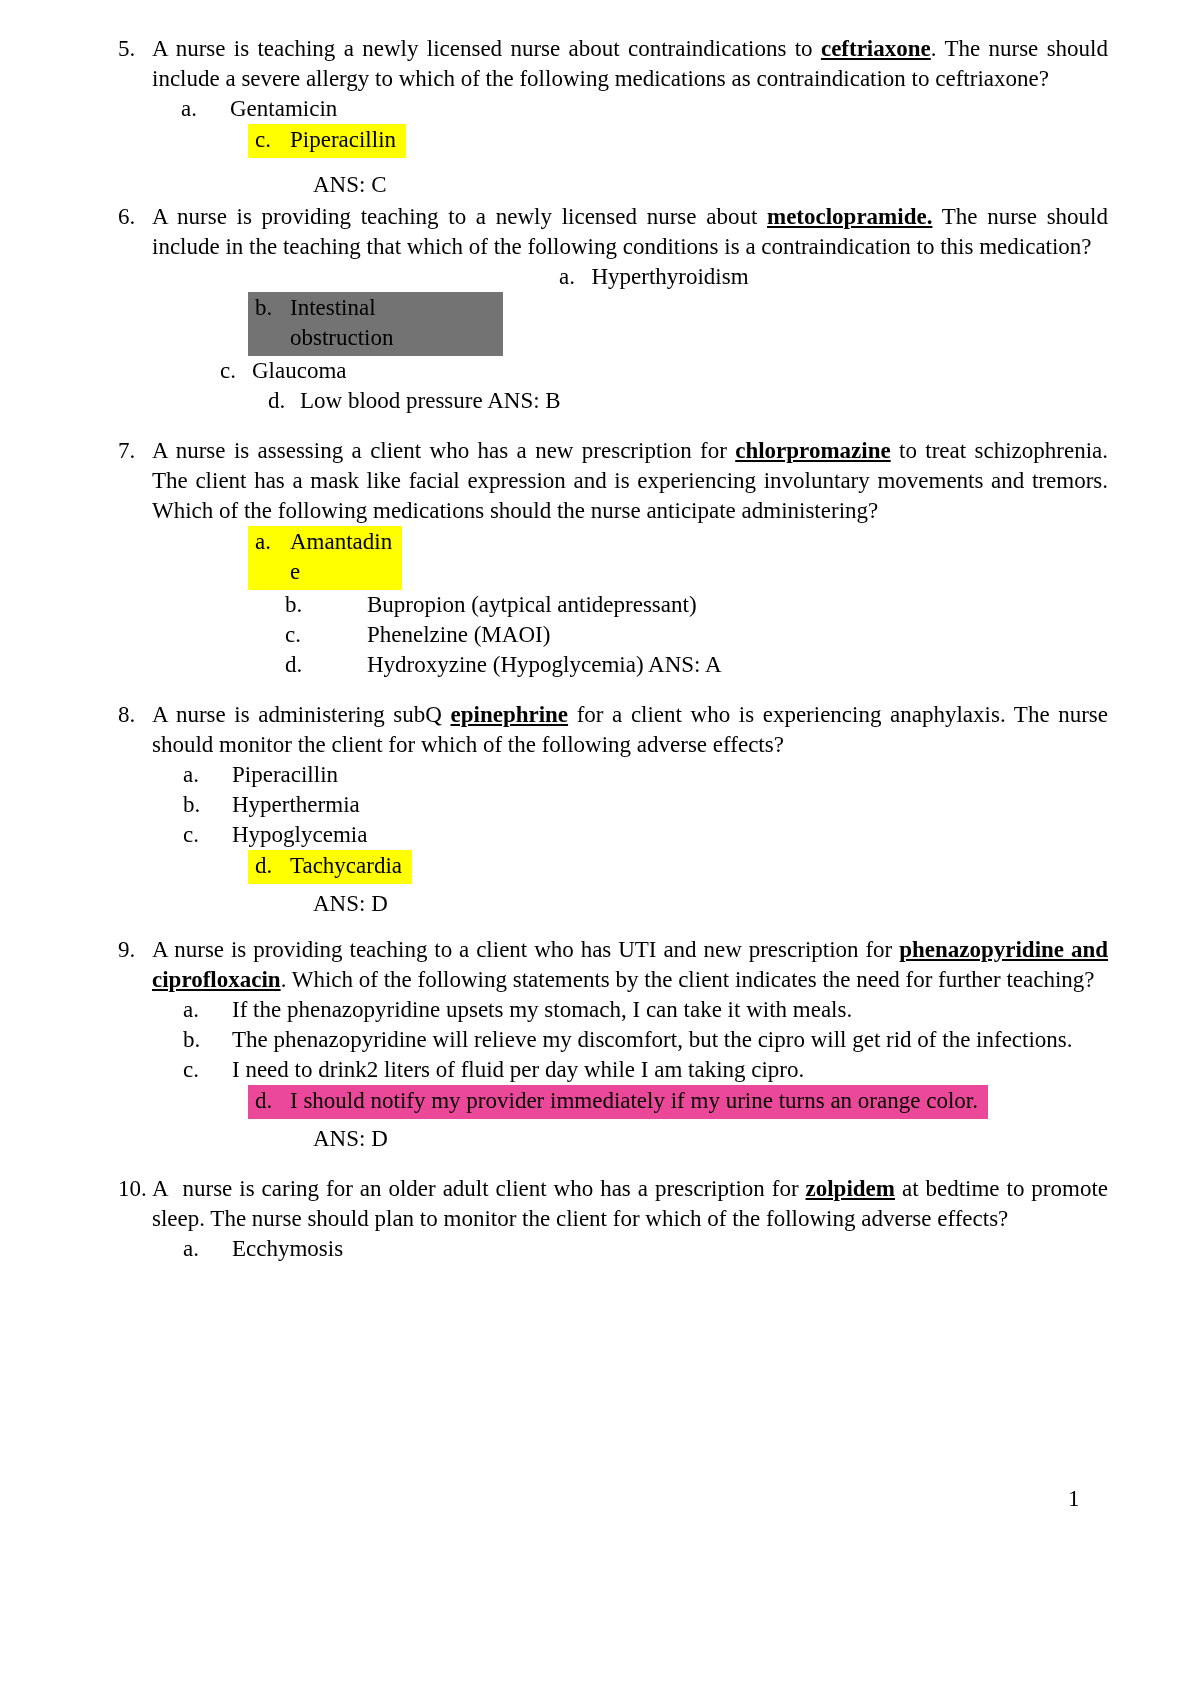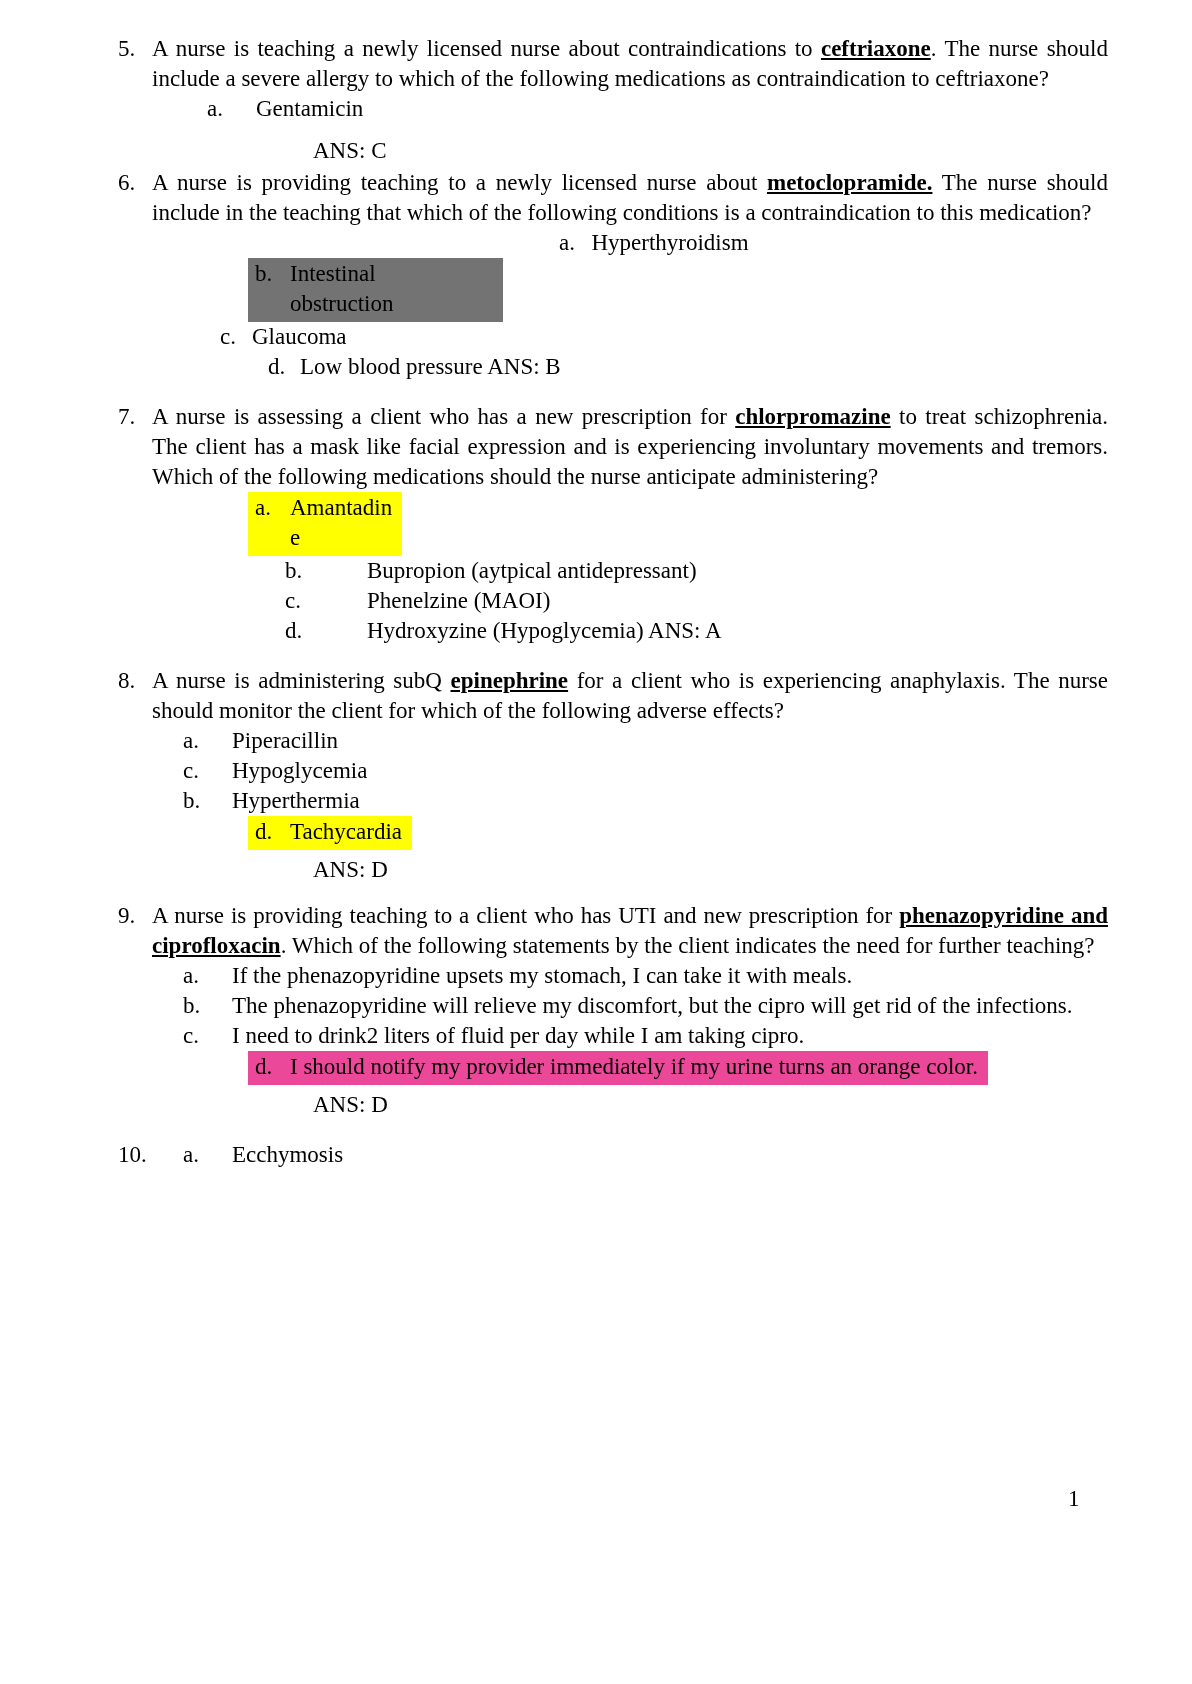--- a/index.html
+++ b/index.html
@@ -26,52 +26,53 @@
   .ans { }
   .page-number { position:absolute; left:1068px; top:1484px; }
 </style>
 </head>
 <body>
 
 <div class="page">
   <div class="content" id="questions-root">
       <div class="question" style="margin-top: 0px;">
         <div class="stem-row"><span class="qnum">5.</span><span><span>A nurse is teaching a newly licensed nurse about contraindications to </span><span class="emph">ceftriaxone</span><span>. The nurse should include a severe allergy to which of the following medications as contraindication to ceftriaxone?</span></span></div>
-        <div class="opt" style="margin-left: 89px;"><span class="opt-label" style="width: 49px;">a.</span><span class="opt-text">Gentamicin</span></div>
+        <div class="opt" style="margin-left: 63px;"><span class="opt-label" style="width: 49px;">a.</span><span class="opt-text">Gentamicin</span></div>
+        <div class="opt" style="margin-left: 130px;"><span class="hl" style="background-color: rgb(255, 255, 0);"><span class="opt-label" style="width: 35px;">c.</span><span class="opt-text">Piperacillin</span></span></div>
         <div class="ans" style="margin-left: 195px; margin-top: 12px;">ANS: C</div>
       </div>
       <div class="question" style="margin-top: 2px;">
         <div class="stem-row"><span class="qnum">6.</span><span><span>A nurse is providing teaching to a newly licensed nurse about </span><span class="emph">metoclopramide.</span><span> The nurse should include in the teaching that which of the following conditions is a contraindication to this medication?</span></span></div>
         <div class="opt" style="margin-left: 65px; text-align: center;"><span class="opt-label" style="width: 49px;">a.</span><span class="opt-text">Hyperthyroidism</span></div>
         <div class="opt" style="margin-left: 130px;"><span class="hl" style="background-color: #737373; min-width: 238px;"><span class="opt-label" style="width: 35px;">b.</span><span class="opt-text">Intestinal<br>obstruction</span></span></div>
         <div class="opt" style="margin-left: 102px;"><span class="opt-label" style="width: 32px;">c.</span><span class="opt-text">Glaucoma</span></div>
         <div class="opt" style="margin-left: 150px;"><span class="opt-label" style="width: 32px;">d.</span><span class="opt-text">Low blood pressure ANS: B</span></div>
       </div>
       <div class="question" style="margin-top: 20px;">
         <div class="stem-row"><span class="qnum">7.</span><span><span>A nurse is assessing a client who has a new prescription for </span><span class="emph">chlorpromazine</span><span> to treat schizophrenia. The client has a mask like facial expression and is experiencing involuntary movements and tremors. Which of the following medications should the nurse anticipate administering?</span></span></div>
         <div class="opt" style="margin-left: 130px;"><span class="hl" style="background-color: rgb(255, 255, 0);"><span class="opt-label" style="width: 35px;">a.</span><span class="opt-text">Amantadin<br>e</span></span></div>
         <div class="opt" style="margin-left: 167px;"><span class="opt-label" style="width: 82px;">b.</span><span class="opt-text">Bupropion (aytpical antidepressant)</span></div>
         <div class="opt" style="margin-left: 167px;"><span class="opt-label" style="width: 82px;">c.</span><span class="opt-text">Phenelzine (MAOI)</span></div>
         <div class="opt" style="margin-left: 167px;"><span class="opt-label" style="width: 82px;">d.</span><span class="opt-text">Hydroxyzine (Hypoglycemia) ANS: A</span></div>
       </div>
       <div class="question" style="margin-top: 20px;">
         <div class="stem-row"><span class="qnum">8.</span><span><span>A nurse is administering subQ </span><span class="emph">epinephrine</span><span> for a client who is experiencing anaphylaxis. The nurse should monitor the client for which of the following adverse effects?</span></span></div>
         <div class="opt" style="margin-left: 65px;"><span class="opt-label" style="width: 49px;">a.</span><span class="opt-text">Piperacillin</span></div>
+        <div class="opt" style="margin-left: 65px;"><span class="opt-label" style="width: 49px;">b.</span><span class="opt-text">Hyperthermia</span></div>
         <div class="opt" style="margin-left: 65px;"><span class="opt-label" style="width: 49px;">c.</span><span class="opt-text">Hypoglycemia</span></div>
-        <div class="opt" style="margin-left: 65px;"><span class="opt-label" style="width: 49px;">b.</span><span class="opt-text">Hyperthermia</span></div>
         <div class="opt" style="margin-left: 130px;"><span class="hl" style="background-color: rgb(255, 255, 0);"><span class="opt-label" style="width: 35px;">d.</span><span class="opt-text">Tachycardia</span></span></div>
         <div class="ans" style="margin-left: 195px; margin-top: 5px;">ANS: D</div>
       </div>
       <div class="question" style="margin-top: 16px;">
         <div class="stem-row"><span class="qnum">9.</span><span><span>A nurse is providing teaching to a client who has UTI and new prescription for </span><span class="emph">phenazopyridine and ciprofloxacin</span><span>. Which of the following statements by the client indicates the need for further teaching?</span></span></div>
         <div class="opt" style="margin-left: 65px;"><span class="opt-label" style="width: 49px;">a.</span><span class="opt-text">If the phenazopyridine upsets my stomach, I can take it with meals.</span></div>
         <div class="opt" style="margin-left: 65px;"><span class="opt-label" style="width: 49px;">b.</span><span class="opt-text">The phenazopyridine will relieve my discomfort, but the cipro will get rid of the infections.</span></div>
         <div class="opt" style="margin-left: 65px;"><span class="opt-label" style="width: 49px;">c.</span><span class="opt-text">I need to drink2 liters of fluid per day while I am taking cipro.</span></div>
         <div class="opt" style="margin-left: 130px;"><span class="hl" style="background-color: #ec4899;"><span class="opt-label" style="width: 35px;">d.</span><span class="opt-text">I should notify my provider immediately if my urine turns an orange color.</span></span></div>
         <div class="ans" style="margin-left: 195px; margin-top: 5px;">ANS: D</div>
       </div>
       <div class="question" style="margin-top: 20px;">
-        <div class="stem-row"><span class="qnum">10.</span></div>
+        <div class="stem-row"><span class="qnum">10.</span><span><span>A&nbsp; nurse is caring for an older adult client who has a prescription for </span><span class="emph">zolpidem</span><span> at bedtime to promote sleep. The nurse should plan to monitor the client for which of the following adverse effects?</span></span></div>
         <div class="opt" style="margin-left: 65px;"><span class="opt-label" style="width: 49px;">a.</span><span class="opt-text">Ecchymosis</span></div>
       </div>
     </div>
   <div class="page-number">1</div>
 </div>
 
 </body></html>

